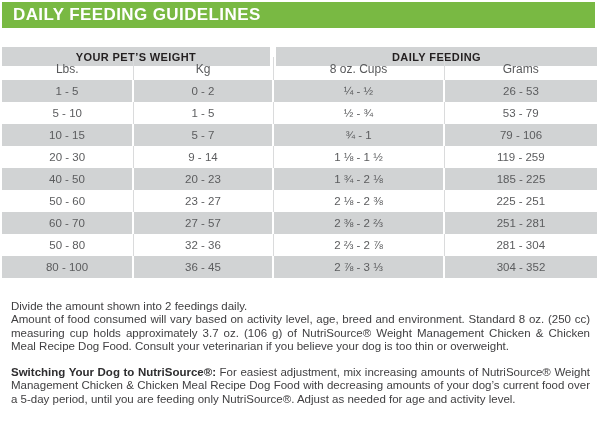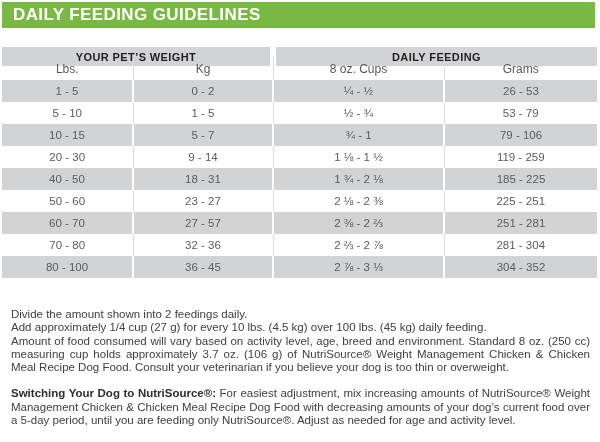--- a/index.html
+++ b/index.html
@@ -51,21 +51,21 @@
     background:#d1d3d4;border-right:2px solid #ffffff;
   }
   table.feed tbody tr:nth-child(even) td{
     border-right:1px solid #dadbdc;
   }
   table.feed th:last-child,
   table.feed td:last-child{border-right:none !important;}
 
   
   .notes{
-    position:absolute;left:11px;top:308px;width:579px;
+    position:absolute;left:11px;top:300px;width:579px;
     font-size:11.5px;line-height:13.3px;color:#414042;
   }
   .notes p,.notes div{margin:0;padding:0;}
   .just{text-align:justify;}
   .bold{font-weight:bold;color:#2e2d2f;}
   .gap13{margin-top:13px !important;}
   .notes b{color:#2e2d2f;}
 </style>
 </head>
 <body>
@@ -117,54 +117,53 @@
         <td>79 - 106</td>
       </tr>
       <tr>
         <td>20 - 30</td>
         <td>9 - 14</td>
         <td>1 ⅛ - 1 ½</td>
         <td>119 - 259</td>
       </tr>
       <tr>
         <td>40 - 50</td>
-        <td>18 - 31</td>
+        <td>20 - 23</td>
         <td>1 ¾ - 2 ⅛</td>
         <td>185 - 225</td>
       </tr>
       <tr>
         <td>50 - 60</td>
         <td>23 - 27</td>
         <td>2 ⅛ - 2 ⅜</td>
         <td>225 - 251</td>
       </tr>
       <tr>
         <td>60 - 70</td>
         <td>27 - 57</td>
         <td>2 ⅜ - 2 ⅔</td>
         <td>251 - 281</td>
       </tr>
       <tr>
-        <td>70 - 80</td>
+        <td>50 - 80</td>
         <td>32 - 36</td>
         <td>2 ⅔ - 2 ⅞</td>
         <td>281 - 304</td>
       </tr>
       <tr>
         <td>80 - 100</td>
         <td>36 - 45</td>
         <td>2 ⅞ - 3 ⅓</td>
         <td>304 - 352</td>
       </tr>
     </tbody>
   </table>
 
   <div class="notes">
     <div>Divide the amount shown into 2 feedings daily.</div>
-    <div>Add approximately 1/4 cup (27 g) for every 10 lbs. (4.5 kg) over 100 lbs. (45 kg) daily feeding.</div>
     <p class="just">Amount of food consumed will vary based on activity level, age, breed and environment. Standard 8 oz. (250 cc) measuring cup holds approximately 3.7 oz. (106 g) of NutriSource® Weight Management Chicken &amp; Chicken Meal Recipe Dog Food. Consult your veterinarian if you believe your dog is too thin or overweight.</p>
 
     <p class="just gap13">
       <b>Switching Your Dog to NutriSource®:</b>
       <span>For easiest adjustment, mix increasing amounts of NutriSource® Weight Management Chicken &amp; Chicken Meal Recipe Dog Food with decreasing amounts of your dog’s current food over a 5-day period, until you are feeding only NutriSource®. Adjust as needed for age and activity level.</span>
     </p>
 
   </div>
 
 </div>

